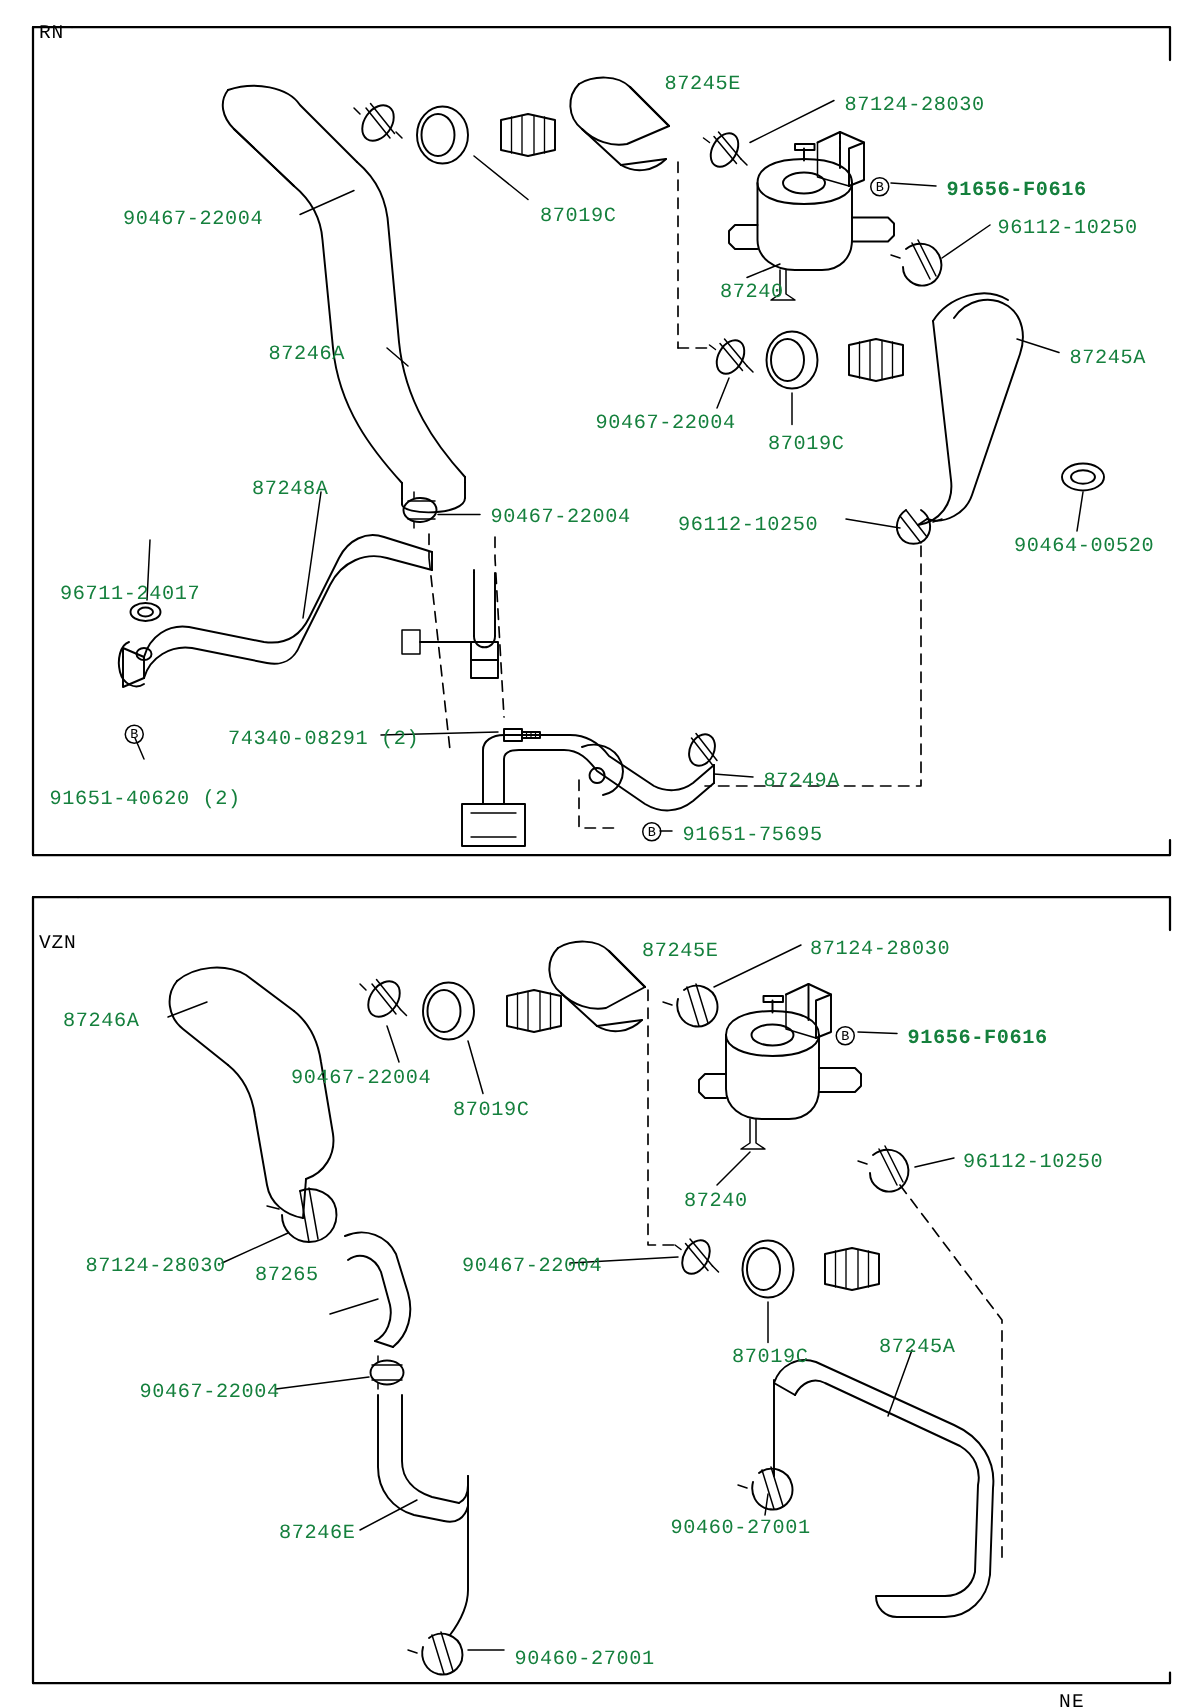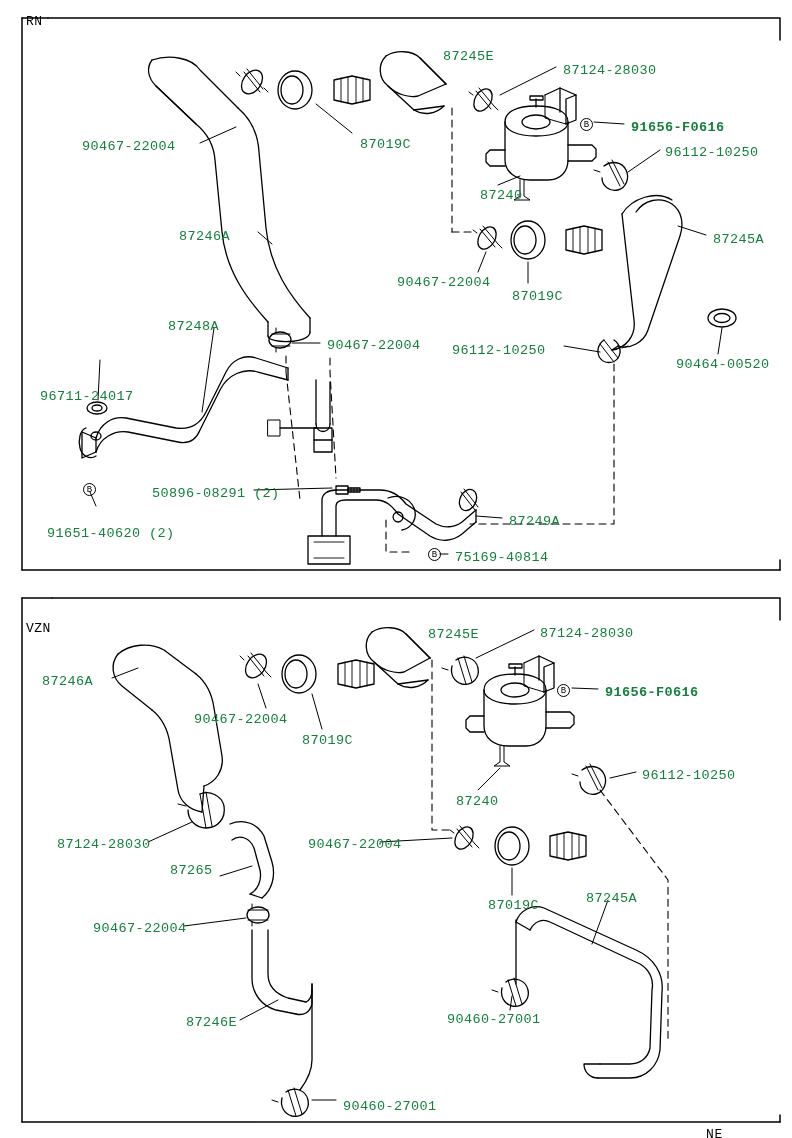--- a/index.html
+++ b/index.html
@@ -332,36 +332,36 @@
   <div class="lbl" style="left:480px; top:189px;">87240</div>
   <div class="lbl" style="left:179px; top:230px;">87246A</div>
   <div class="lbl" style="left:713px; top:233px;">87245A</div>
   <div class="lbl" style="left:397px; top:276px;">90467-22004</div>
   <div class="lbl" style="left:512px; top:290px;">87019C</div>
   <div class="lbl" style="left:168px; top:320px;">87248A</div>
   <div class="lbl" style="left:327px; top:339px;">90467-22004</div>
   <div class="lbl" style="left:452px; top:344px;">96112-10250</div>
   <div class="lbl" style="left:676px; top:358px;">90464-00520</div>
   <div class="lbl" style="left:40px; top:350px;margin-top:40px;">96711-24017</div>
-  <div class="lbl" style="left:152px; top:487px;">50896-08291 (2)</div>
-  <div class="lbl" style="left:47px; top:527px;text-align:right;">91651-40620 (2)</div>
+  <div class="lbl" style="left:152px; top:487px;">74340-08291 (2)</div>
+  <div class="lbl" style="left:33px; top:527px;text-align:right;">91651-40620 (2)</div>
   <div class="lbl" style="left:509px; top:515px;">87249A</div>
-  <div class="lbl" style="left:455px; top:551px;">75169-40814</div>
+  <div class="lbl" style="left:455px; top:551px;">91651-75695</div>
 
   <div class="lbl" style="left:428px; top:628px;">87245E</div>
   <div class="lbl" style="left:540px; top:627px;">87124-28030</div>
   <div class="lbl bold" style="left:605px; top:686px;">91656-F0616</div>
   <div class="lbl" style="left:42px; top:675px;">87246A</div>
   <div class="lbl" style="left:194px; top:713px;">90467-22004</div>
   <div class="lbl" style="left:302px; top:734px;">87019C</div>
   <div class="lbl" style="left:642px; top:769px;">96112-10250</div>
   <div class="lbl" style="left:456px; top:795px;">87240</div>
   <div class="lbl" style="left:308px; top:838px;">90467-22004</div>
   <div class="lbl" style="left:57px; top:838px;">87124-28030</div>
-  <div class="lbl" style="left:170px; top:864px;">87265</div>
+  <div class="lbl" style="left:170px; top:844px;">87265</div>
   <div class="lbl" style="left:488px; top:899px;">87019C</div>
   <div class="lbl" style="left:586px; top:892px;">87245A</div>
   <div class="lbl" style="left:93px; top:922px;">90467-22004</div>
   <div class="lbl" style="left:186px; top:1016px;">87246E</div>
   <div class="lbl" style="left:447px; top:1013px;">90460-27001</div>
   <div class="lbl" style="left:343px; top:1100px;">90460-27001</div>
 
   <div class="bolt" style="left:580px; top:118px;">B</div>
   <div class="bolt" style="left:83px; top:483px;">B</div>
   <div class="bolt" style="left:428px; top:548px;">B</div>

